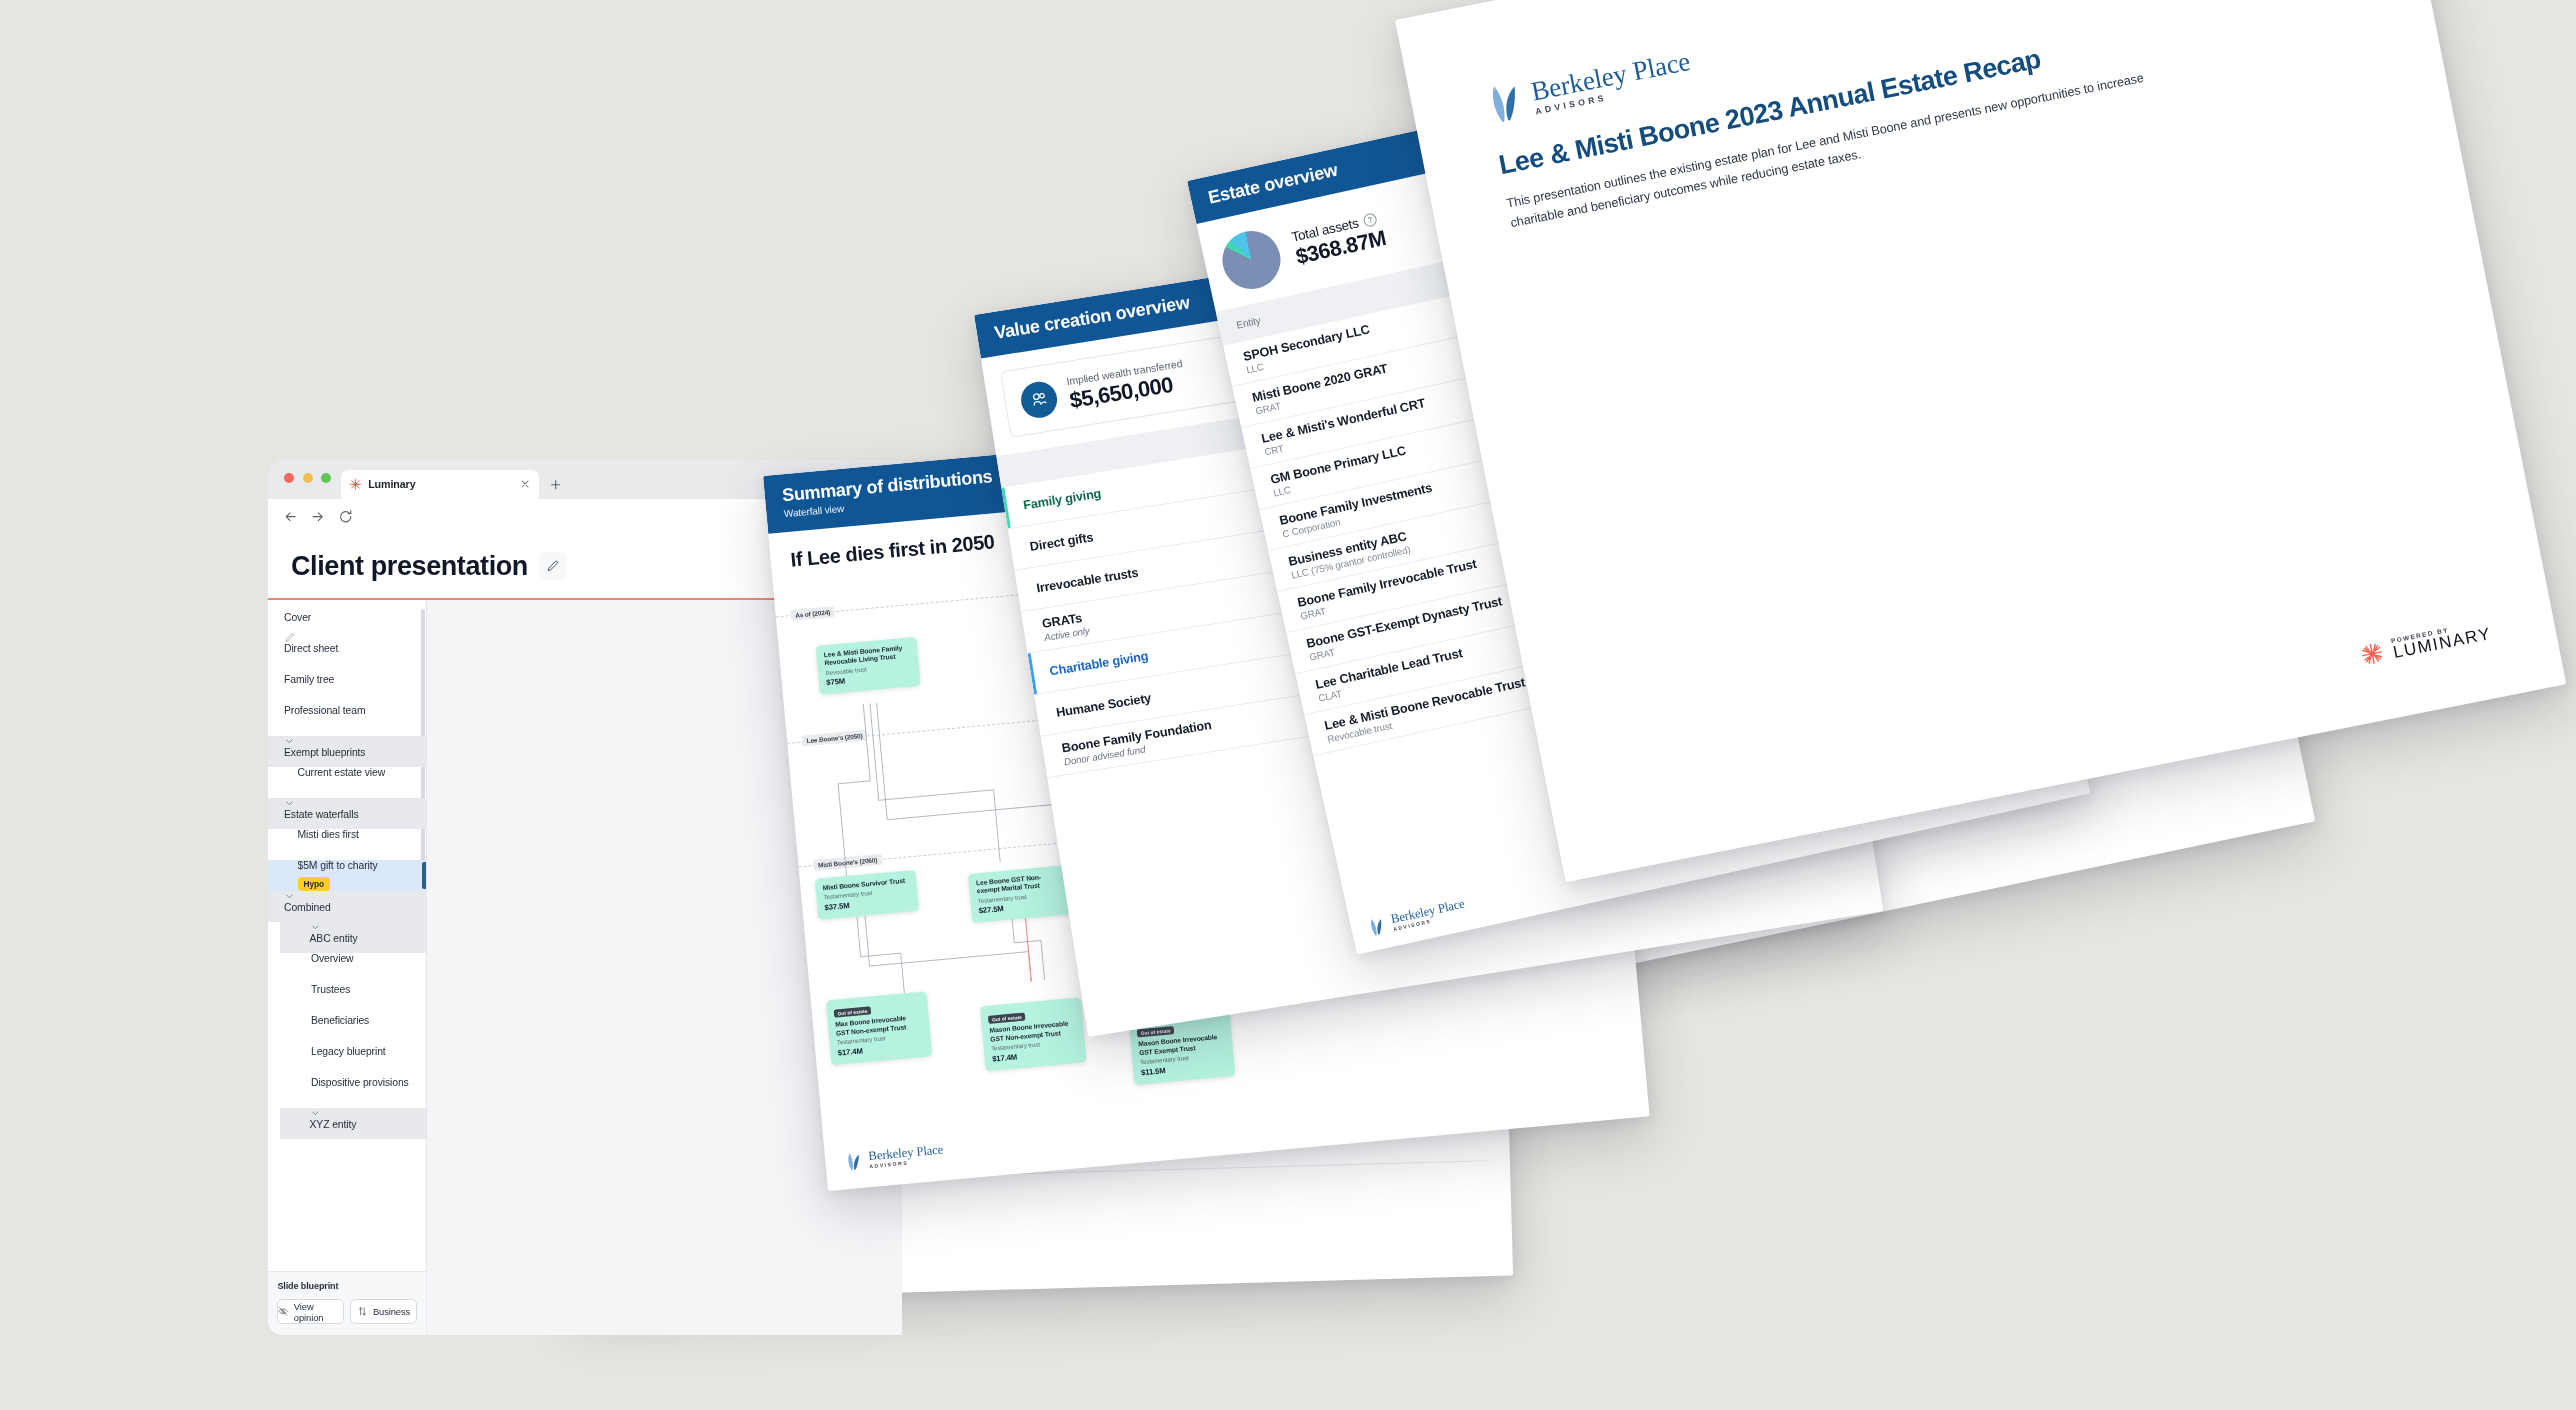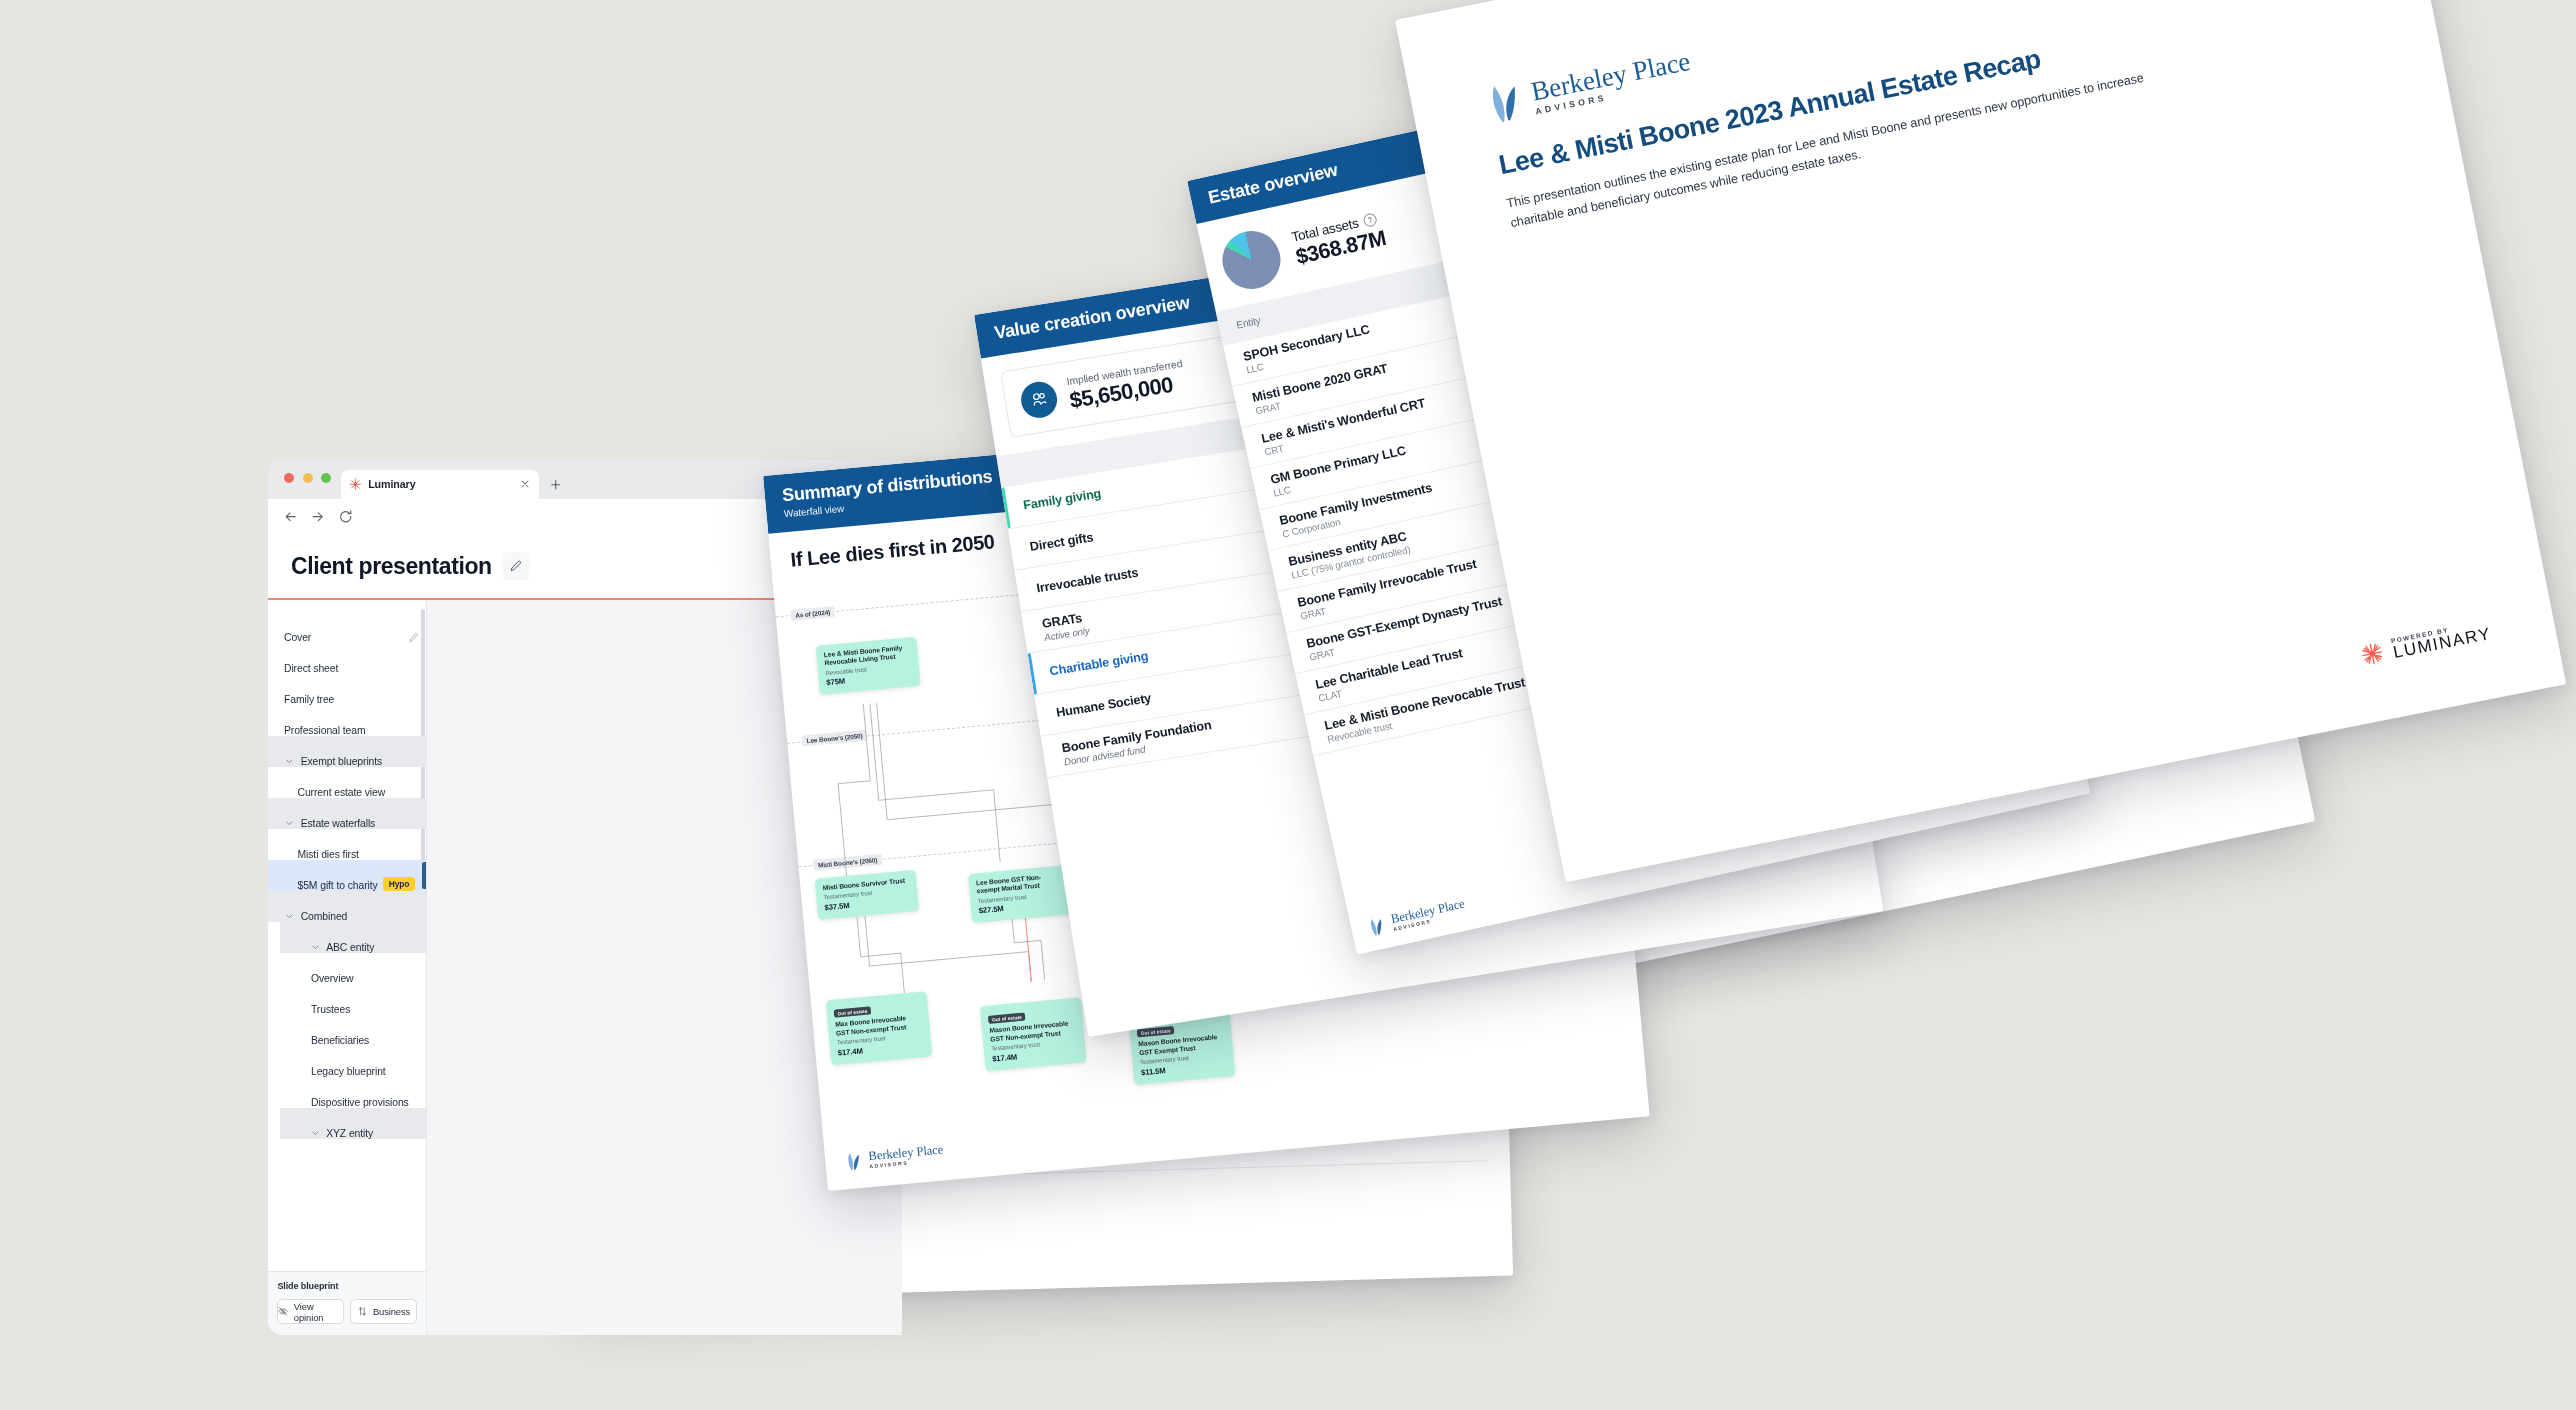--- a/index.html
+++ b/index.html
@@ -36,30 +36,30 @@
   .chrome-addr { height:35px; background:#fff; display:flex; align-items:center; gap:12px; padding:0 14.8px; }
   .navbtn { width:15.4px; height:15.4px; opacity:.82; }
   .urlbar {
     margin-left:5.4px; height:23px; flex:1; max-width:684px; background:#f1f3f4; border-radius:11.4px;
     display:flex; align-items:center; gap:8px; padding:0 12px;
   }
   .urlbar .lock { width:9.4px; height:10.7px; opacity:.72; }
   .urlbar .url { font-size:10.7px; color:#3c4043; letter-spacing:-0.1px; }
 
   .app-head { height:64px; background:#fff; display:flex; align-items:center; padding:0 0 0 23px; gap:10.7px; }
-  .app-title { font-size:23px; font-weight:700; color:#101828; letter-spacing:-0.4px; }
+  .app-title { font-size:27px; font-weight:700; color:#101828; letter-spacing:-0.4px; }
   .pencil-btn { width:28px; height:28px; border-radius:5.4px; display:flex; align-items:center; justify-content:center; background:#f7f8fa; }
   .accent-rule { height:2px; background:#f2837a; }
 
   .app-body { display:flex; height:calc(100% - 39px - 35px - 64px - 2px); background:#fff; }
   .sidebar { width:158px; position:relative; display:flex; flex-direction:column; background:#fff; }
   .nav-scroll { flex:1; padding:12px 0 0 0; position:relative; overflow:hidden; }
   .nav-item {
-    display:flex; align-items:flex-end; height:31px; font-size:10.4px; color:#1f2a37;
-    letter-spacing:-0.1px; cursor:pointer; padding-right:6.7px; position:relative;
+    display:flex; align-items:flex-start; height:31px; font-size:10.4px; color:#1f2a37;
+    letter-spacing:-0.1px; cursor:pointer; padding-right:6.7px; position:relative;flex-direction:column;
   }
   .nav-item .lbl { flex:1; }
   .nav-item.depth0 { padding-left:16px; }
   .nav-item.depth0g { padding-left:16px; }
   .nav-item.depth1 { padding-left:29.5px; }
   .nav-item.depth1g { padding-left:29.5px; }
   .nav-item.depth2 { padding-left:43px; }
   .nav-item.group { background:#e7e9ec; }
   .nav-item.group2 { background:#e7e9ec; margin-left:12px; }
   .nav-item.active { background:#dbe7fb; }

